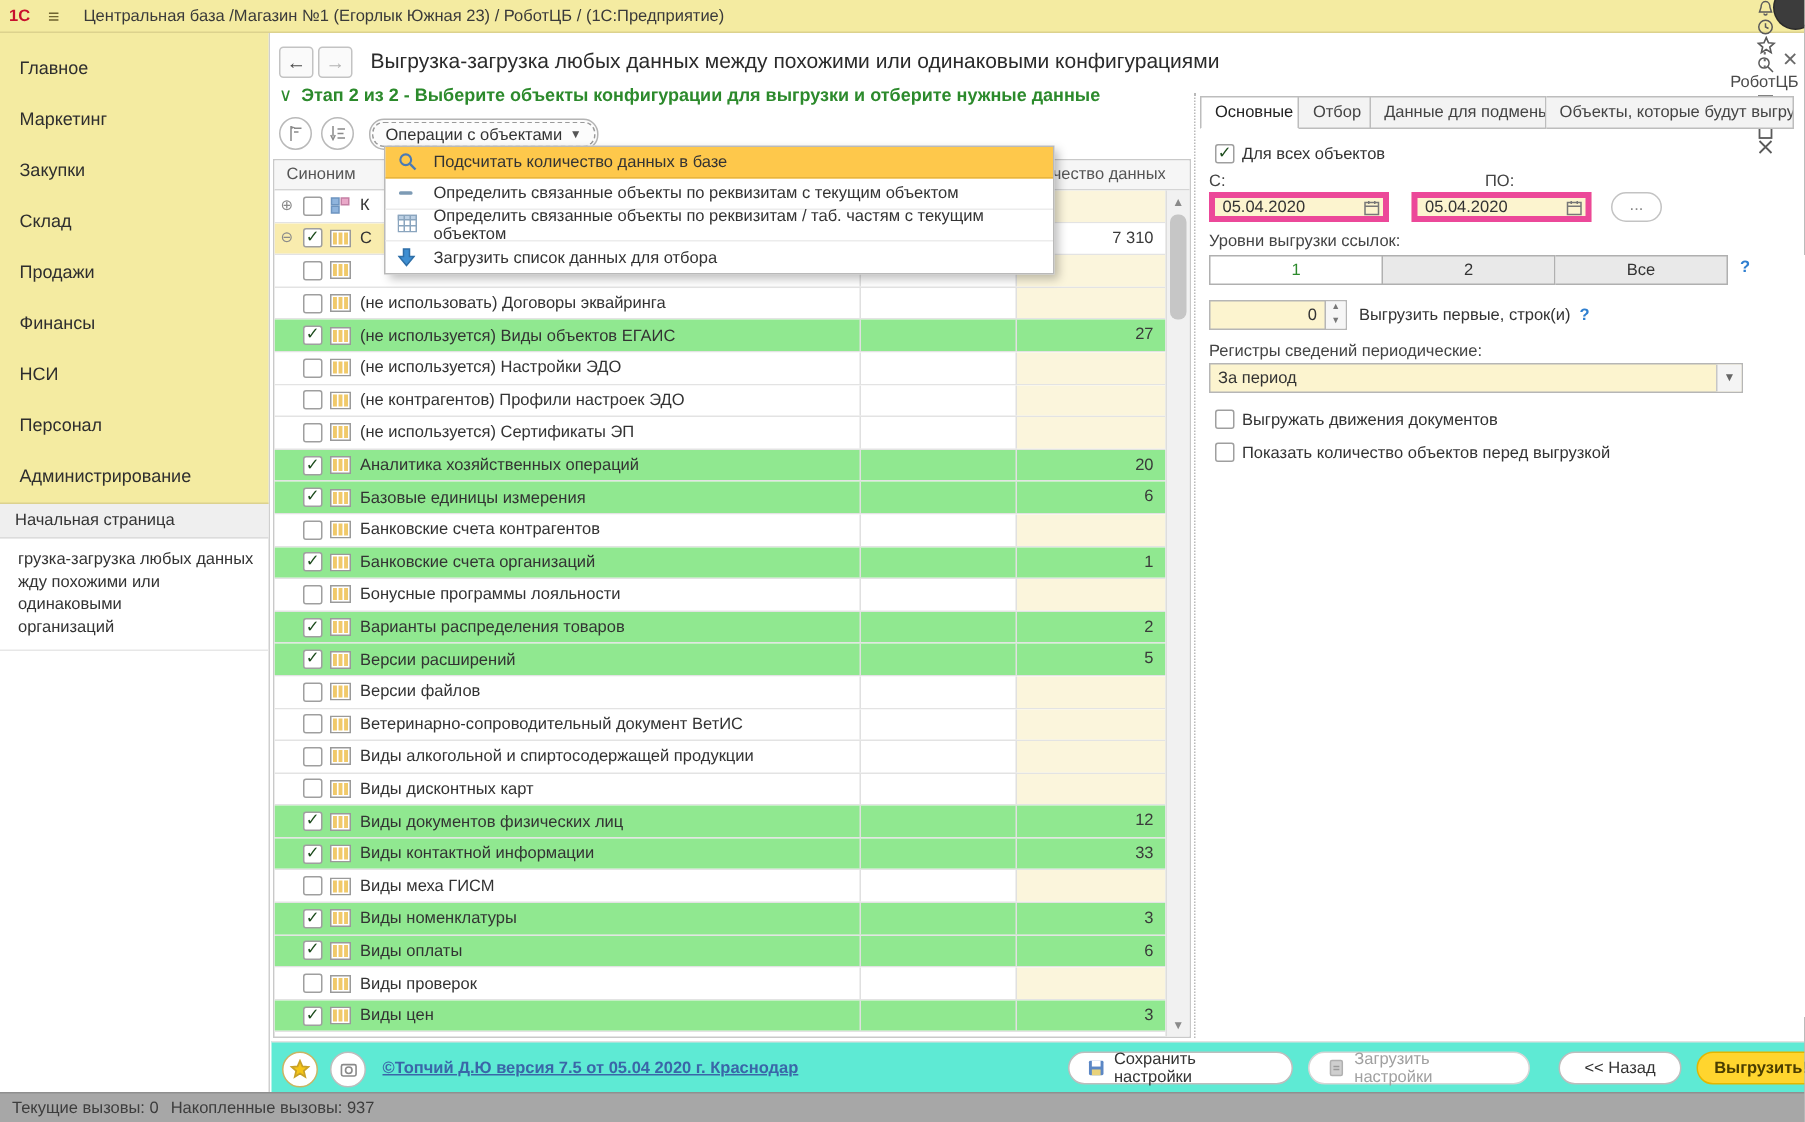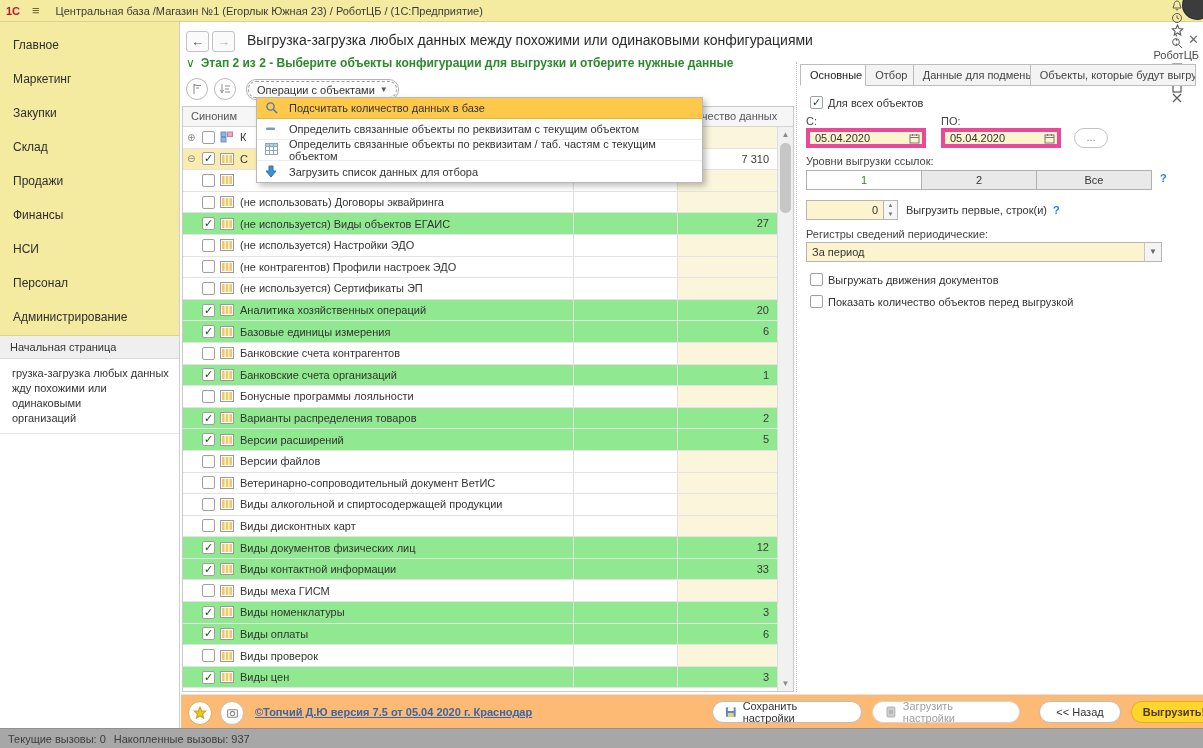--- a/index.html
+++ b/index.html
@@ -110,21 +110,21 @@
               line-height:18px; padding-right:5px; color:#333; }
   .spin-btns { width:14px; height:20px; border:1px solid #b6b6b6; border-left:none; display:flex; flex-direction:column; }
   .spin-btns div { flex:1; font-size:6px; line-height:9px; text-align:center; color:#777; cursor:pointer; background:#f6f6f6; }
   .combo { position:absolute; left:806px; top:242px; width:356px; height:20px; background:#FCF4CF;
            border:1px solid #b6b6b6; display:flex; }
   .combo .val { flex:1; padding-left:5px; line-height:18px; color:#333; }
   .combo .dd { width:17px; background:#f4f4f4; border-left:1px solid #c6c6c6; text-align:center;
                font-size:8px; line-height:18px; color:#666; cursor:pointer; }
 
   
-  .footer { position:absolute; left:181px; top:694px; width:1022px; height:34px; background:#fdba74; border-top:1px solid #e2e2e2;text-decoration:underline; }
+  .footer { position:absolute; left:181px; top:694px; width:1022px; height:34px; background:#5eead4; border-top:1px solid #e2e2e2;text-decoration:underline; }
   .fbtn-round { position:absolute; top:6px; width:24px; height:24px; border:1px solid #c9b563; border-radius:50%;
                 background:#fff; display:flex; align-items:center; justify-content:center; cursor:pointer; }
   .fbtn-round.gray { border-color:#bdbdbd; }
   .about-link { position:absolute; left:74px; top:11px; color:#3a66a8; font-weight:bold;
                 text-decoration:underline; cursor:pointer; }
   .pill { position:absolute; top:6px; height:22px; border:1px solid #bdbdbd; border-radius:11px; background:#fff;
           display:inline-flex; align-items:center; justify-content:center; gap:6px; padding:0 12px; color:#333; cursor:pointer; }
   .pill.disabled { color:#a0a0a0; border-color:#d5d5d5; cursor:default; }
   .pill.primary { background:#FFD52E; border-color:#E3B600; font-weight:bold; color:#4a3d00; }
 
@@ -681,21 +681,21 @@
       <div class="tab">Данные для подмены</div>
       <div class="tab">Объекты, которые будут выгру...</div>
     </div>
 
   <div class="pnl-cb" style="top:96px;">
     <span class="cb" id="cb-all">✓</span>
     <span>Для всех объектов</span>
   </div>
 
   <div class="pnl-label" style="left:806px; top:115px;">С:</div>
-  <div class="pnl-label" style="left:941px; top:115px;text-align:right;">ПО:</div>
+  <div class="pnl-label" style="left:990px; top:115px;text-align:right;">ПО:</div>
 
   <div class="field" style="left:806px; top:128px; width:120px;">
     <span class="val">05.04.2020</span>
     <span class="fld-btn">
       <svg width="11" height="11" viewBox="0 0 11 11">
           <rect x="1" y="2" width="9" height="8" fill="none" stroke="#777"></rect>
           <path d="M1 4.5 H10 M3.5 1 V3 M7.5 1 V3" stroke="#777"></path>
         </svg>
     </span>
   </div>

